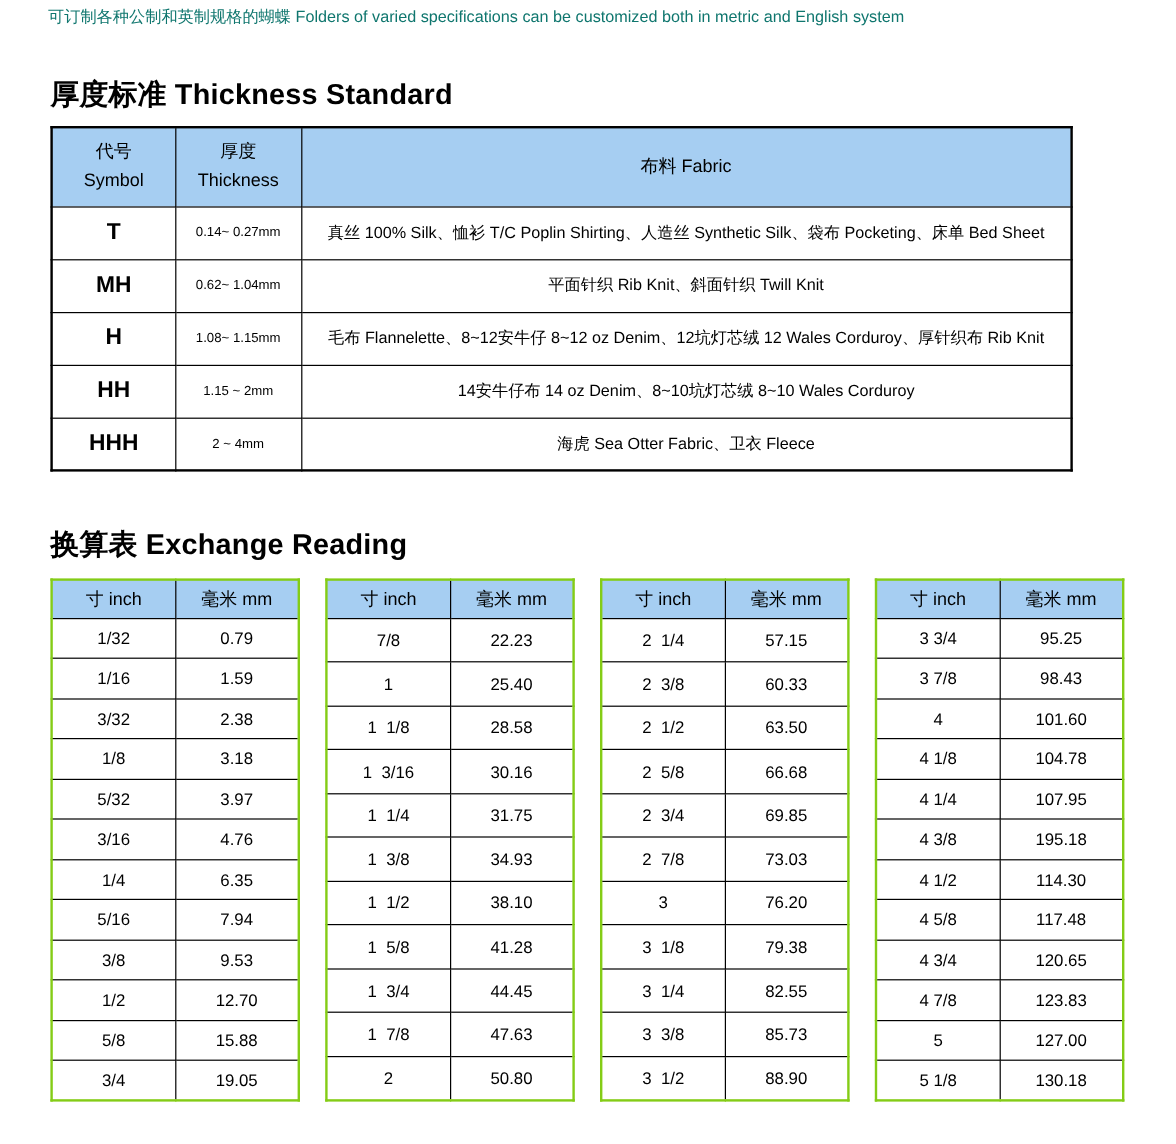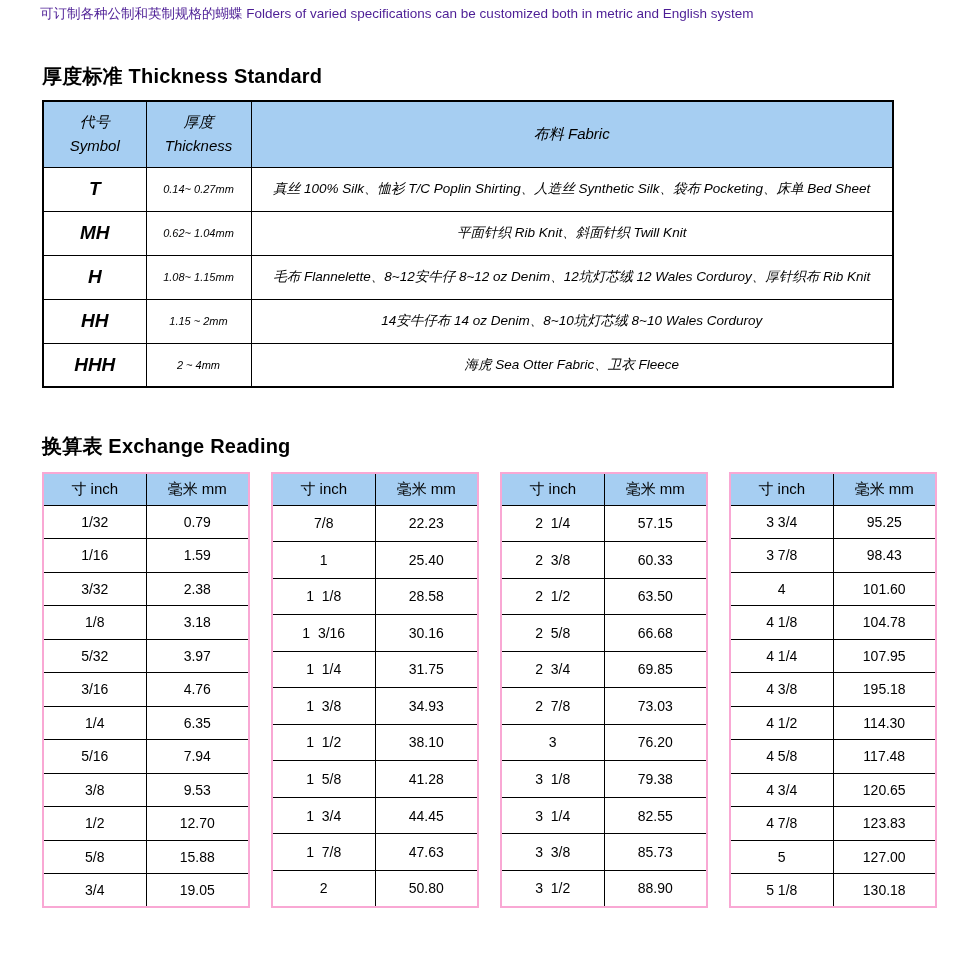--- a/index.html
+++ b/index.html
@@ -7,40 +7,39 @@
   body {
     width: 980px;
     height: 953px;
     font-family: "Liberation Sans", "DejaVu Sans", sans-serif;
     color: #000;
     overflow: hidden;
   }
   .note {
     margin: 5px 0 0 40px;
     font-size: 13.5px;
-    color: #4c1d95;
+    color: #0f766e;
   }
   .section-title {
     margin: 0 16px 0 42px;
-    font-size: 20px;
+    font-size: 24px;
     font-weight: bold;
     color: #000;
     letter-spacing: 0.2px;
   }
   .title-thickness { margin-top: 40px; }
   .title-exchange  { margin-top: 45px; }
 
   table { border-collapse: collapse; table-layout: fixed; }
 
   
   .tk-table {
     margin: 10px 4px 0 42px;
     width: 852px;
     border: 2px solid #000;
-    font-style: italic;
   }
   .tk-table th, .tk-table td {
     border: 1px solid #000;
     text-align: center;
     vertical-align: middle;
   }
   .tk-table thead th {
     background: #a6cef2;
     height: 66px;
     font-size: 15px;
@@ -54,21 +53,21 @@
   .tk-table tbody td:nth-child(2) { font-size: 11px; }
 
   
   .exchange-row {
     display: flex;
     gap: 21px;
     margin: 12px 0 0 42px;
   }
   .ex-table {
     width: 208px;
-    border: 2px solid #f9a8d4;
+    border: 2px solid #84cc16;
   }
   .ex-table th, .ex-table td {
     border: 1px solid #000;
     text-align: center;
     vertical-align: middle;
   }
   .ex-table thead th {
     background: #a6cef2;
     height: 32px;
     font-size: 15px;

